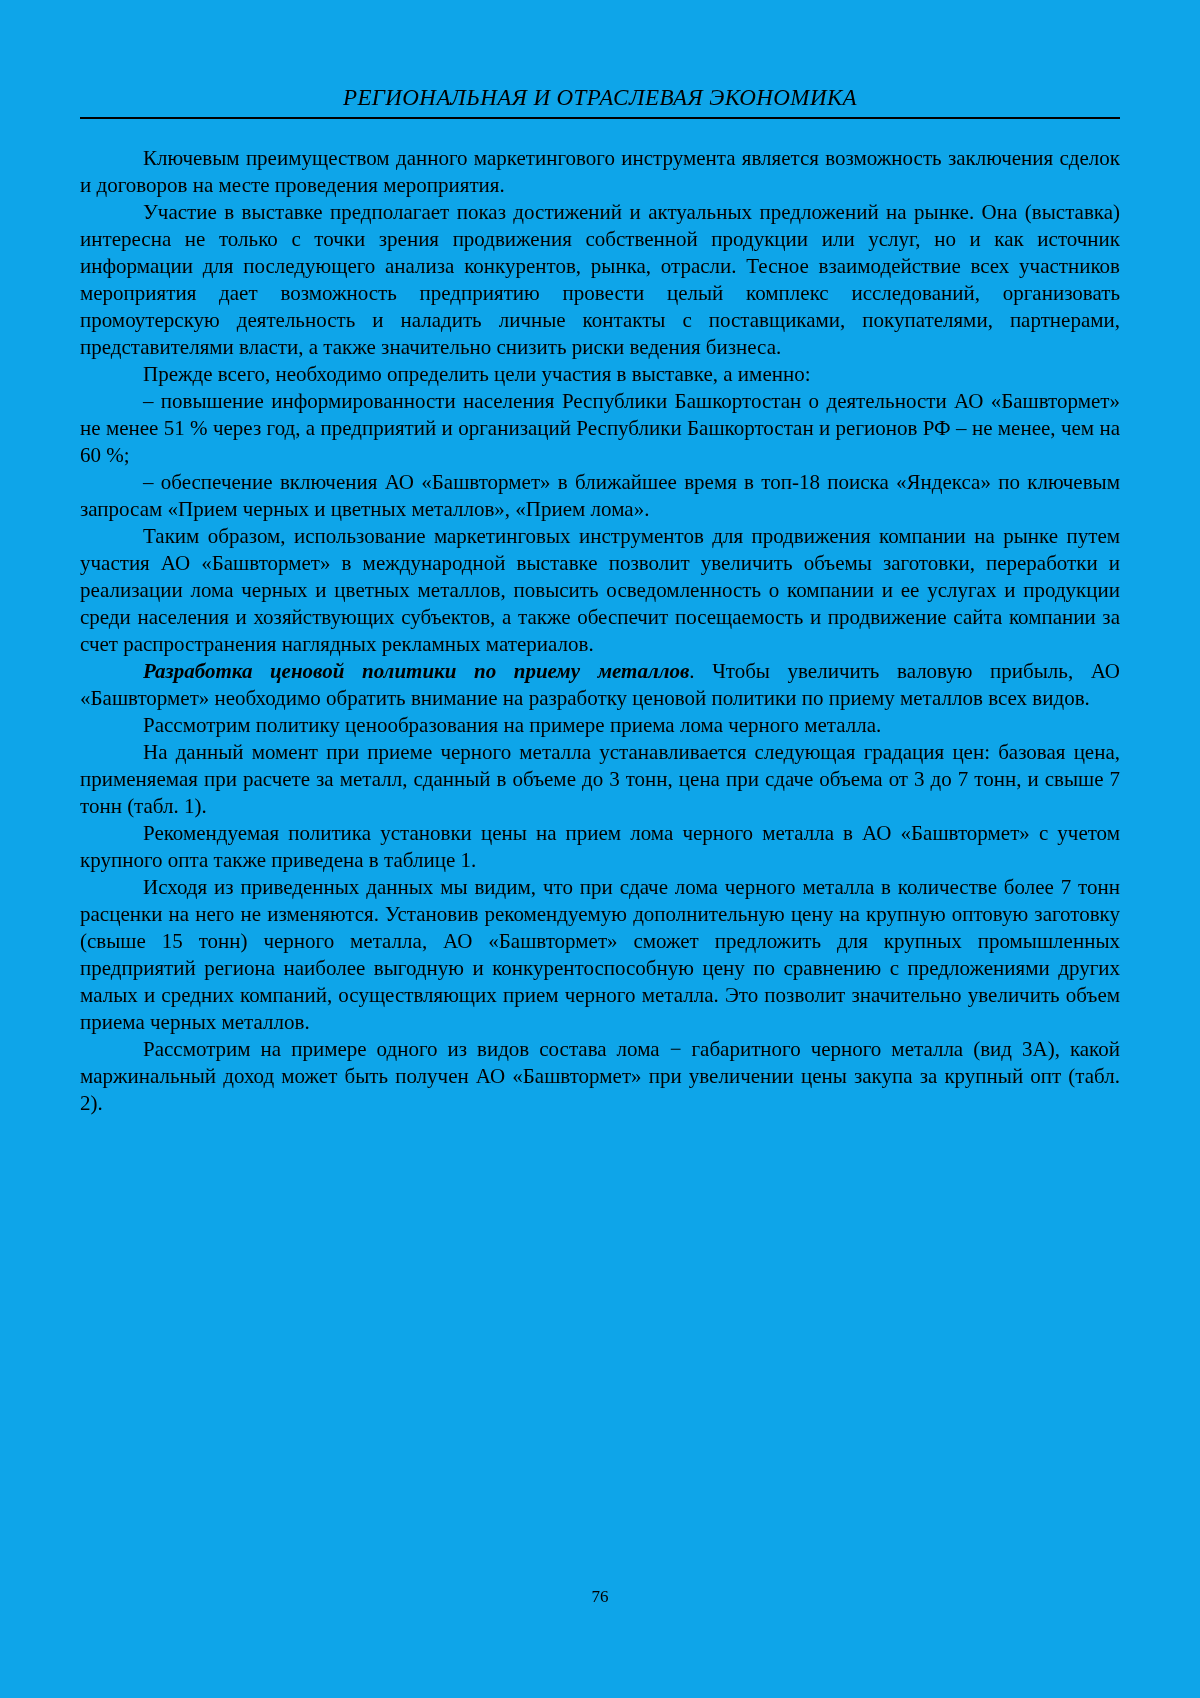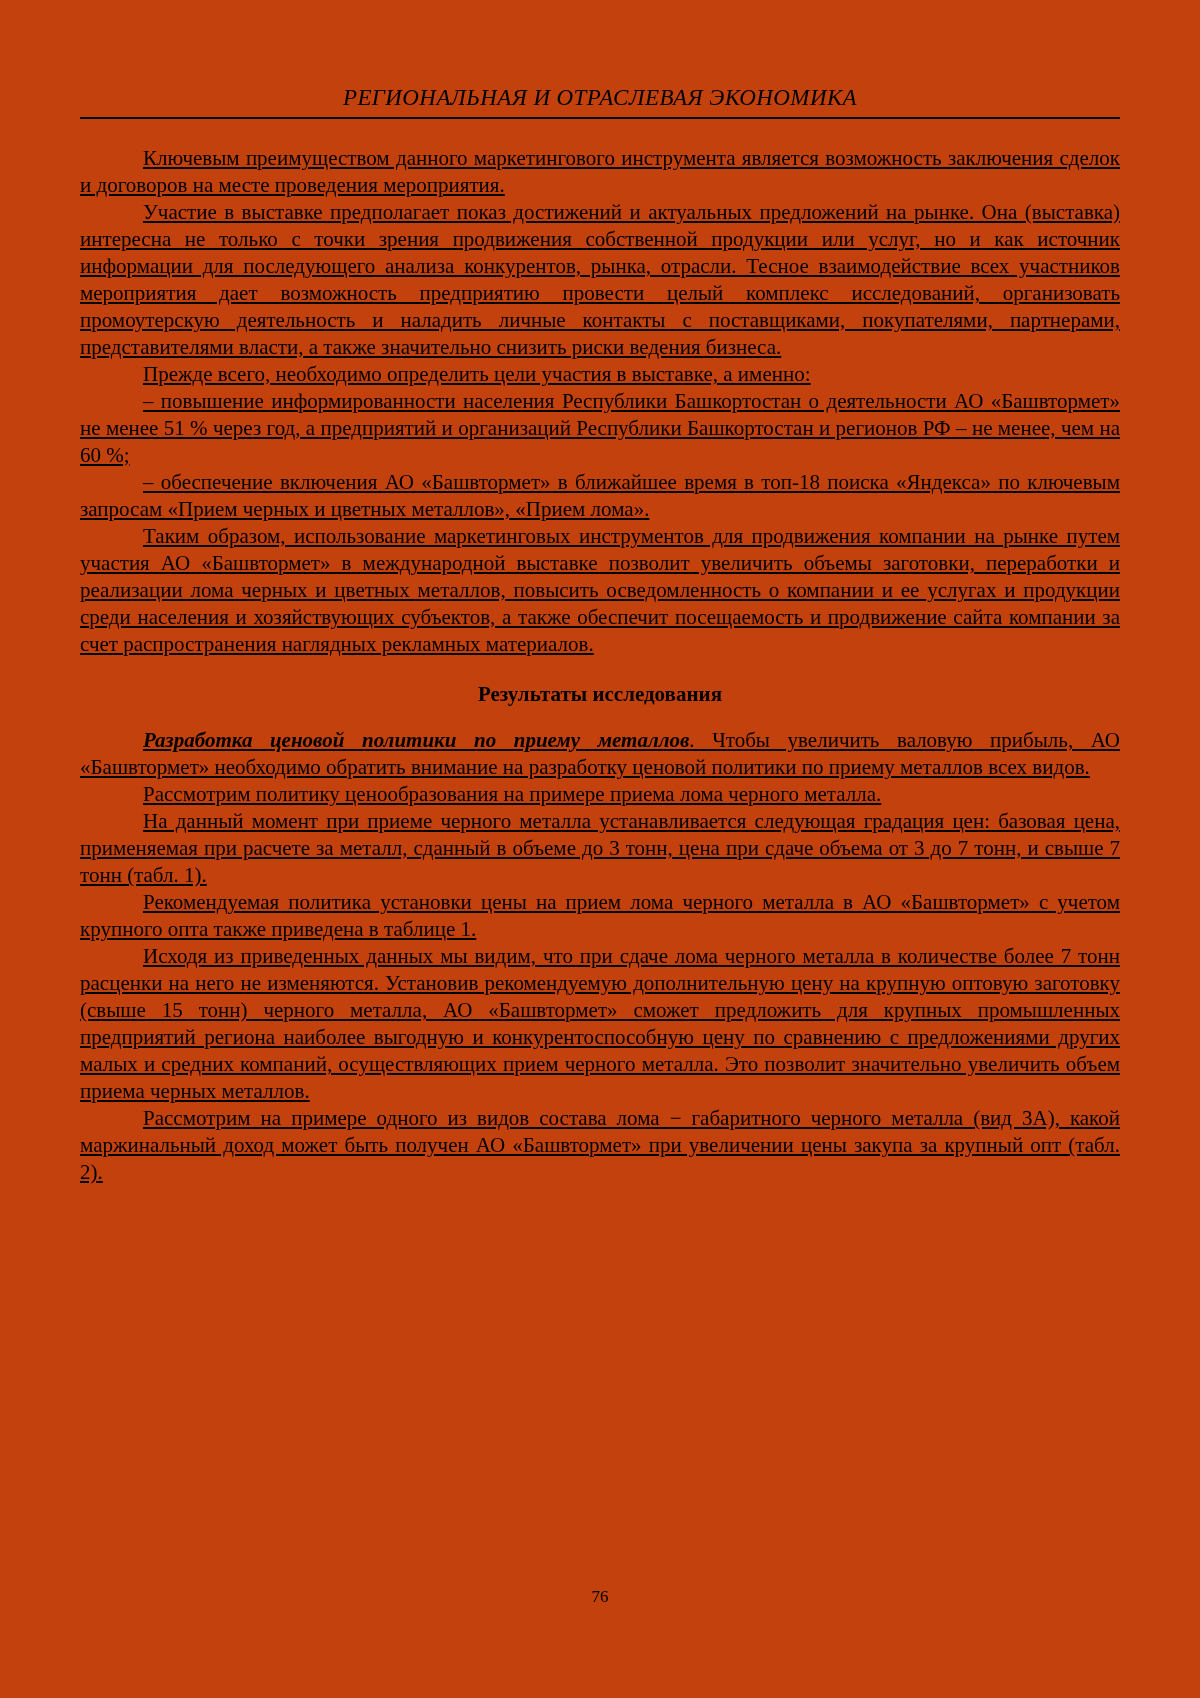--- a/index.html
+++ b/index.html
@@ -4,21 +4,21 @@
 <style>
   html, body {
     margin: 0;
     padding: 0;
     background: #ffffff;
   }
   .page {
     position: relative;
     width: 1200px;
     height: 1698px;
-    background: #c2410c;
+    background: #0ea5e9;
     color: #000000;
     font-family: "Liberation Serif", "DejaVu Serif", serif;
     overflow: hidden;
   }
   .content {
     position: absolute;
     left: 80px;
     top: 84px;
     width: 1040px;
   }
@@ -37,21 +37,20 @@
   }
   .article {
     margin-top: 26px;
     font-size: 21px;
     line-height: 27px;
     text-align: justify;
   }
   .article p {
     margin: 0;
     text-indent: 63px;
-    text-decoration: underline;
   }
   .article h3 {
     margin: 23px 0 19px 0;
     font-size: 21px;
     font-weight: bold;
     text-align: center;
     text-indent: 0;
   }
   .lead {
     font-weight: bold;
@@ -74,21 +73,20 @@
   <div class="content">
     <div class="running-head">РЕГИОНАЛЬНАЯ И ОТРАСЛЕВАЯ ЭКОНОМИКА</div>
     <hr class="head-rule">
     <div class="article">
         <p>Ключевым преимуществом данного маркетингового инструмента является возможность заключения сделок и договоров на месте проведения мероприятия.</p>
         <p>Участие в выставке предполагает показ достижений и актуальных предложений на рынке. Она (выставка) интересна не только с точки зрения продвижения собственной продукции или услуг, но и как источник информации для последующего анализа конкурентов, рынка, отрасли. Тесное взаимодействие всех участников мероприятия дает возможность предприятию провести целый комплекс исследований, организовать промоутерскую деятельность и наладить личные контакты с поставщиками, покупателями, партнерами, представителями власти, а также значительно снизить риски ведения бизнеса.</p>
         <p>Прежде всего, необходимо определить цели участия в выставке, а именно:</p>
         <p>– повышение информированности населения Республики Башкортостан о деятельности АО «Башвтормет» не менее 51 % через год, а предприятий и организаций Республики Башкортостан и регионов РФ – не менее, чем на 60 %;</p>
         <p>– обеспечение включения АО «Башвтормет» в ближайшее время в топ-18 поиска «Яндекса» по ключевым запросам «Прием черных и цветных металлов», «Прием лома».</p>
         <p>Таким образом, использование маркетинговых инструментов для продвижения компании на рынке путем участия АО «Башвтормет» в международной выставке позволит увеличить объемы заготовки, переработки и реализации лома черных и цветных металлов, повысить осведомленность о компании и ее услугах и продукции среди населения и хозяйствующих субъектов, а также обеспечит посещаемость и продвижение сайта компании за счет распространения наглядных рекламных материалов.</p>
-        <h3>Результаты исследования</h3>
         <p><span class="lead">Разработка ценовой политики по приему металлов</span><span>. Чтобы увеличить валовую прибыль, АО «Башвтормет» необходимо обратить внимание на разработку ценовой политики по приему металлов всех видов.</span></p>
         <p>Рассмотрим политику ценообразования на примере приема лома черного металла.</p>
         <p>На данный момент при приеме черного металла устанавливается следующая градация цен: базовая цена, применяемая при расчете за металл, сданный в объеме до 3 тонн, цена при сдаче объема от 3 до 7 тонн, и свыше 7 тонн (табл. 1).</p>
         <p>Рекомендуемая политика установки цены на прием лома черного металла в АО «Башвтормет» с учетом крупного опта также приведена в таблице 1.</p>
         <p>Исходя из приведенных данных мы видим, что при сдаче лома черного металла в количестве более 7 тонн расценки на него не изменяются. Установив рекомендуемую дополнительную цену на крупную оптовую заготовку (свыше 15 тонн) черного металла, АО «Башвтормет» сможет предложить для крупных промышленных предприятий региона наиболее выгодную и конкурентоспособную цену по сравнению с предложениями других малых и средних компаний, осуществляющих прием черного металла. Это позволит значительно увеличить объем приема черных металлов.</p>
         <p>Рассмотрим на примере одного из видов состава лома − габаритного черного металла (вид 3А), какой маржинальный доход может быть получен АО «Башвтормет» при увеличении цены закупа за крупный опт (табл. 2).</p>
       </div>
   </div>
   <div class="footer">
     <span>76</span>

